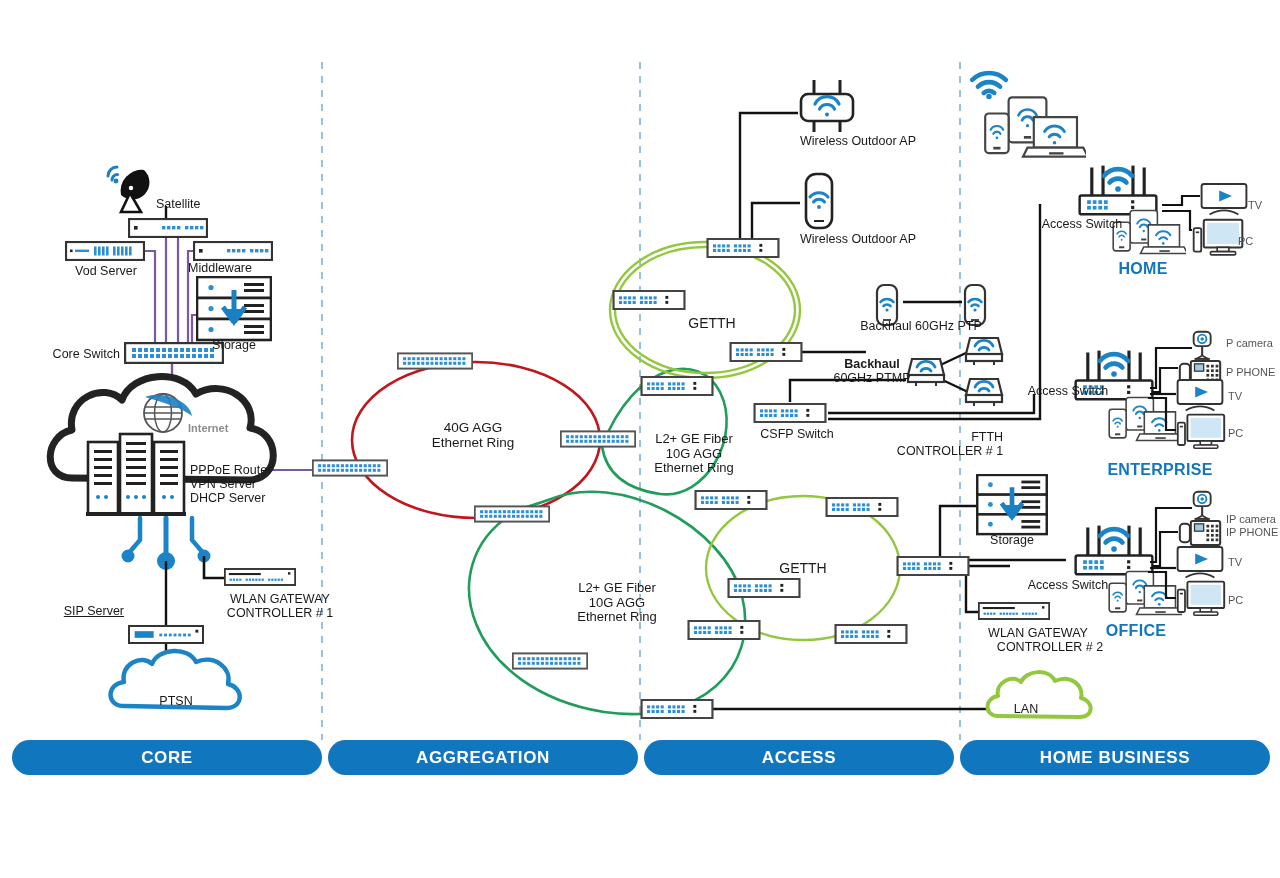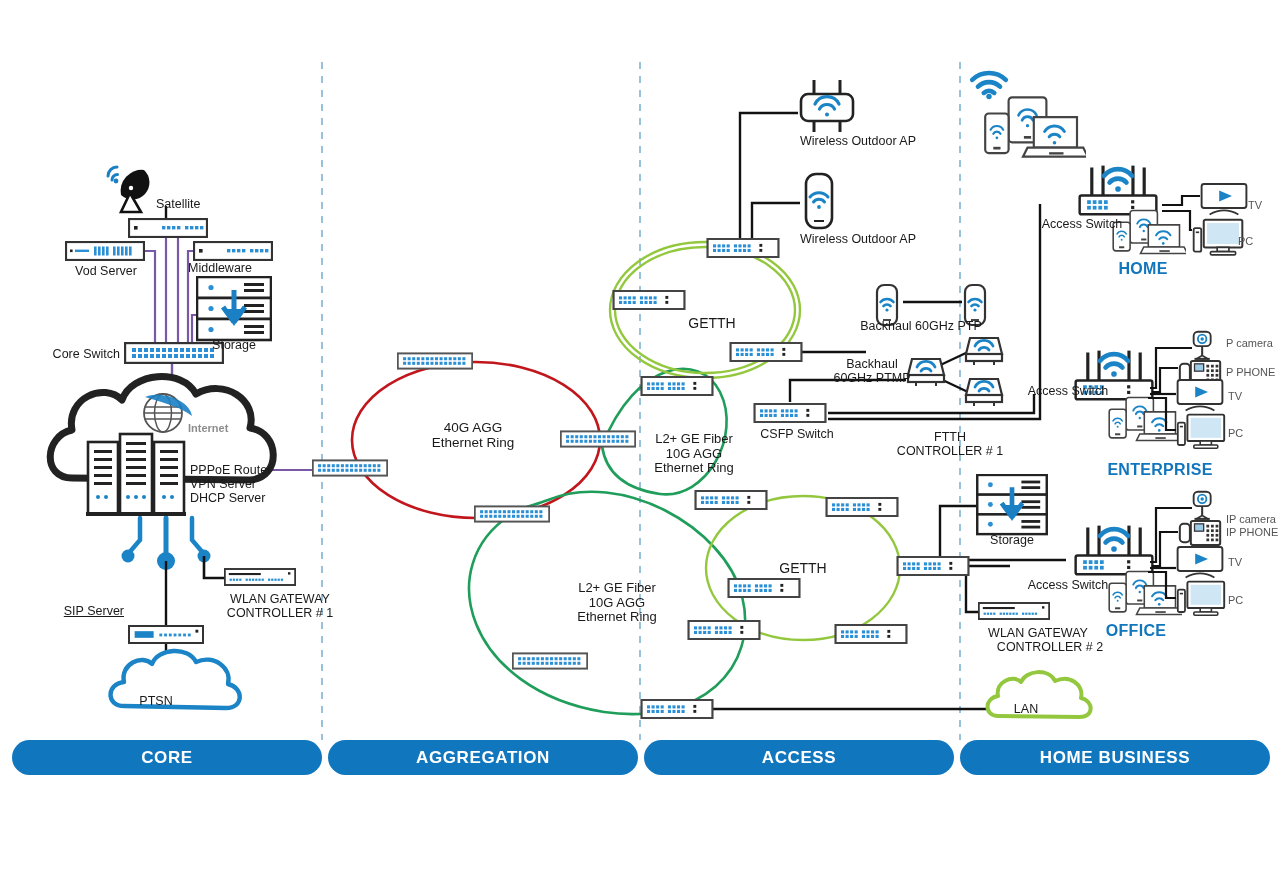--- a/index.html
+++ b/index.html
@@ -624,21 +624,21 @@
   <div class="lbl" style="position:static;">VPN Server</div>
   <div class="lbl" style="position:static;">DHCP Server</div>
 </div>
 
 <div style="position:absolute; left:280px; top:592px; transform:translateX(-50%); text-align:center;">
   <div class="lbl" style="position:static;">WLAN GATEWAY</div>
   <div class="lbl" style="position:static;">CONTROLLER # 1</div>
 </div>
 
 <div class="lbl r" style="left:124px; top:604px;text-decoration:underline;">SIP Server</div>
-<div class="lbl c" style="left:156px; top:694px;">PTSN</div>
+<div class="lbl c" style="left:176px; top:694px;">PTSN</div>
 
 <div style="position:absolute; left:473px; top:420px; transform:translateX(-50%); text-align:center;">
   <div class="lbl" style="position:static; font-size:13.5px;">40G AGG</div>
   <div class="lbl" style="position:static; font-size:13.5px;">Ethernet  Ring</div>
 </div>
 
 <div class="lbl c" style="left:858px; top:134px;">Wireless  Outdoor  AP</div>
 <div class="lbl c" style="left:858px; top:232px;">Wireless  Outdoor  AP</div>
 <div class="lbl c" style="left:712px; top:316px; font-size:14px;">GETTH</div>
 <div class="lbl c" style="left:803px; top:561px; font-size:14px;">GETTH</div>
@@ -651,28 +651,28 @@
 
 <div style="position:absolute; left:617px; top:581px; transform:translateX(-50%); text-align:center;">
   <div class="lbl" style="position:static; font-size:13px;">L2+ GE Fiber</div>
   <div class="lbl" style="position:static; font-size:13px;">10G AGG</div>
   <div class="lbl" style="position:static; font-size:13px;">Ethernet  Ring</div>
 </div>
 
 <div class="lbl c" style="left:921px; top:319px;">Backhaul 60GHz PTP</div>
 
 <div style="position:absolute; left:872px; top:357px; transform:translateX(-50%); text-align:center;">
-  <div class="lbl" style="position:static;">Backhaul</div>
+  <div class="lbl" style="position:static;font-weight:bold;">Backhaul</div>
   <div class="lbl" style="position:static;">60GHz PTMP</div>
 </div>
 
 <div class="lbl c" style="left:797px; top:427px;">CSFP Switch</div>
 
 <div style="position:absolute; left:950px; top:430px; transform:translateX(-50%); text-align:center;">
-  <div class="lbl" style="position:static;">FTTH</div>
+  <div class="lbl" style="position:static;text-align:right;">FTTH</div>
   <div class="lbl" style="position:static;">CONTROLLER # 1</div>
 </div>
 
 <div class="lbl c" style="left:1012px; top:533px;">Storage</div>
 
 <div style="position:absolute; left:1038px; top:626px; transform:translateX(-50%); text-align:center;">
   <div class="lbl" style="position:static;">WLAN GATEWAY</div>
   <div class="lbl" style="position:static;margin-left:24px;">CONTROLLER # 2</div>
 </div>
 

